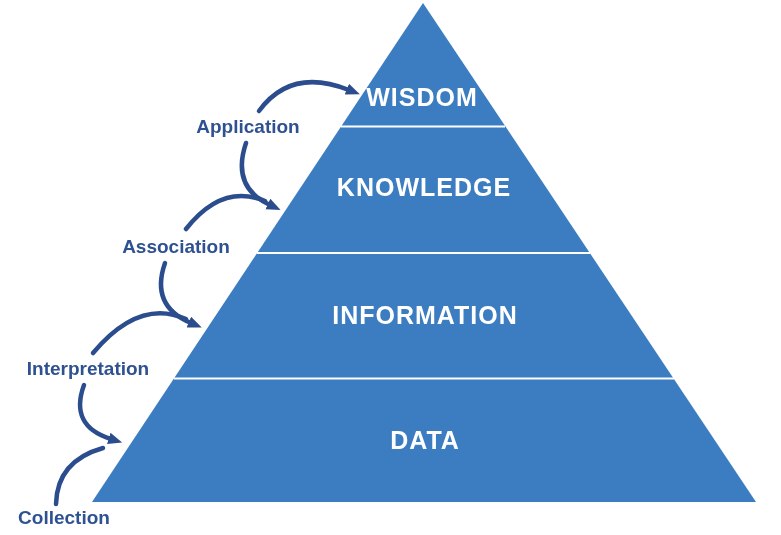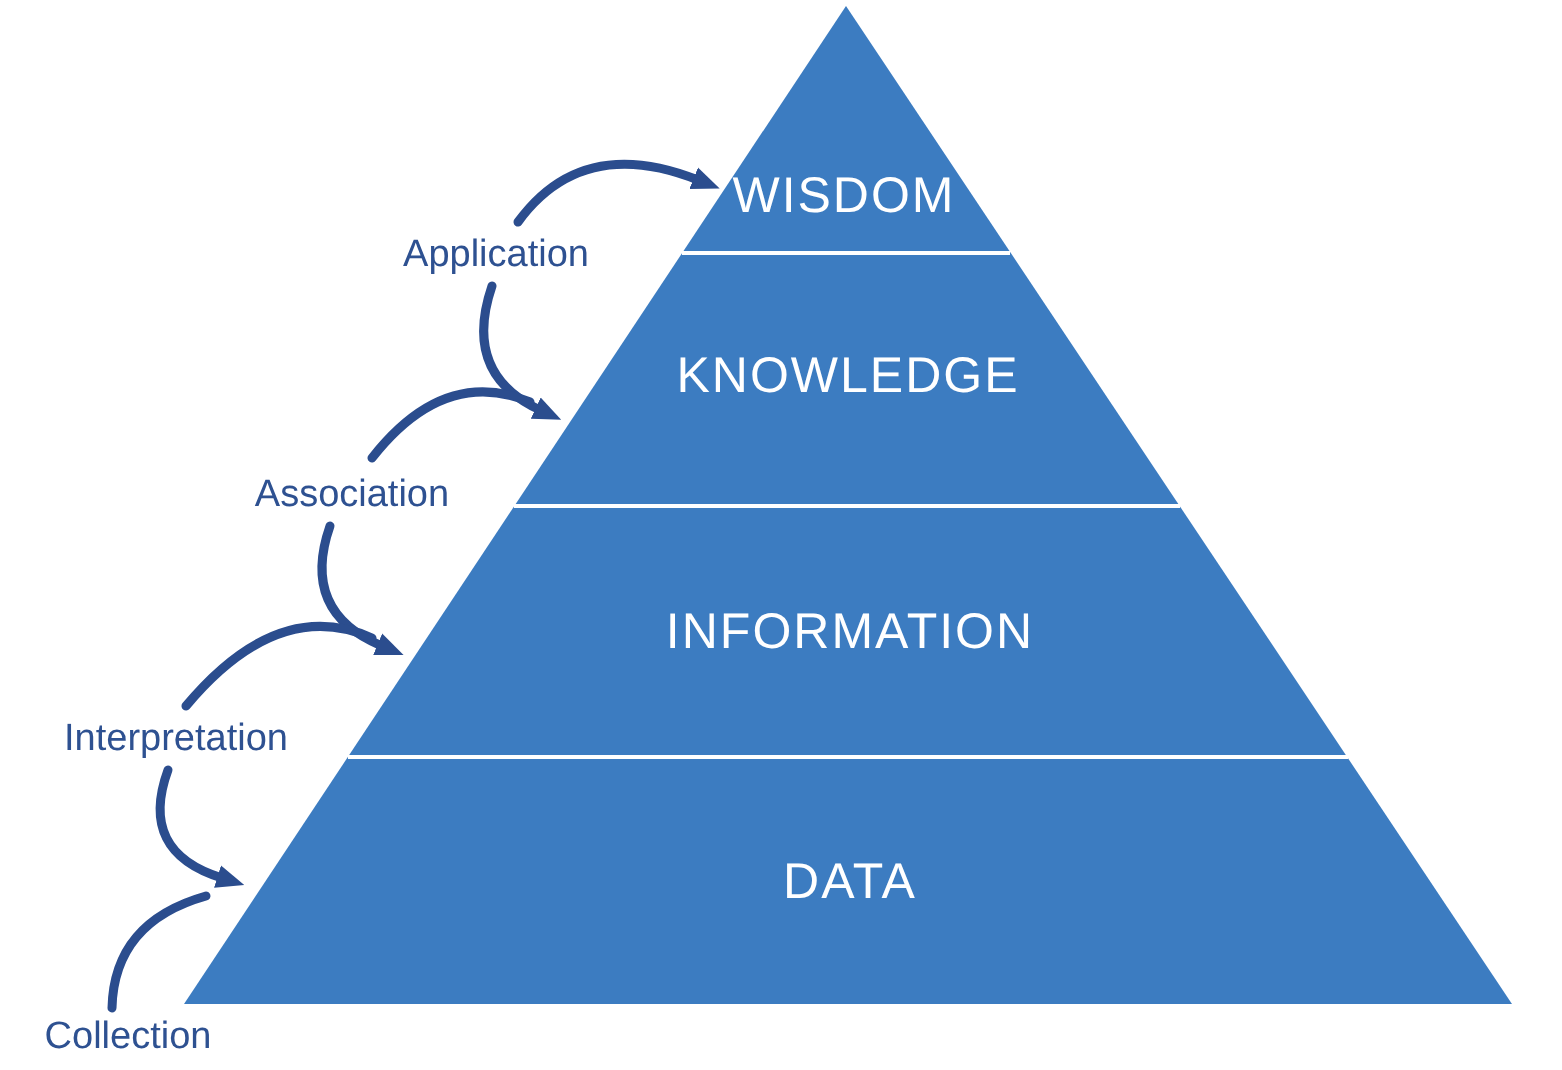--- a/index.html
+++ b/index.html
@@ -9,20 +9,21 @@
     height: 535px;
     background: #ffffff;
     overflow: hidden;
     font-family: "Liberation Sans", sans-serif;
   }
   #stage {
     position: relative;
     width: 781px;
     height: 535px;
     background: #ffffff;
+    font-weight: bold;
   }
   svg { display: block; }
   .pyramid-shape {
     fill: #3C7CC1;
     stroke: none;
   }
   .level-divider {
     stroke: #FFFFFF;
     stroke-width: 2;
   }

